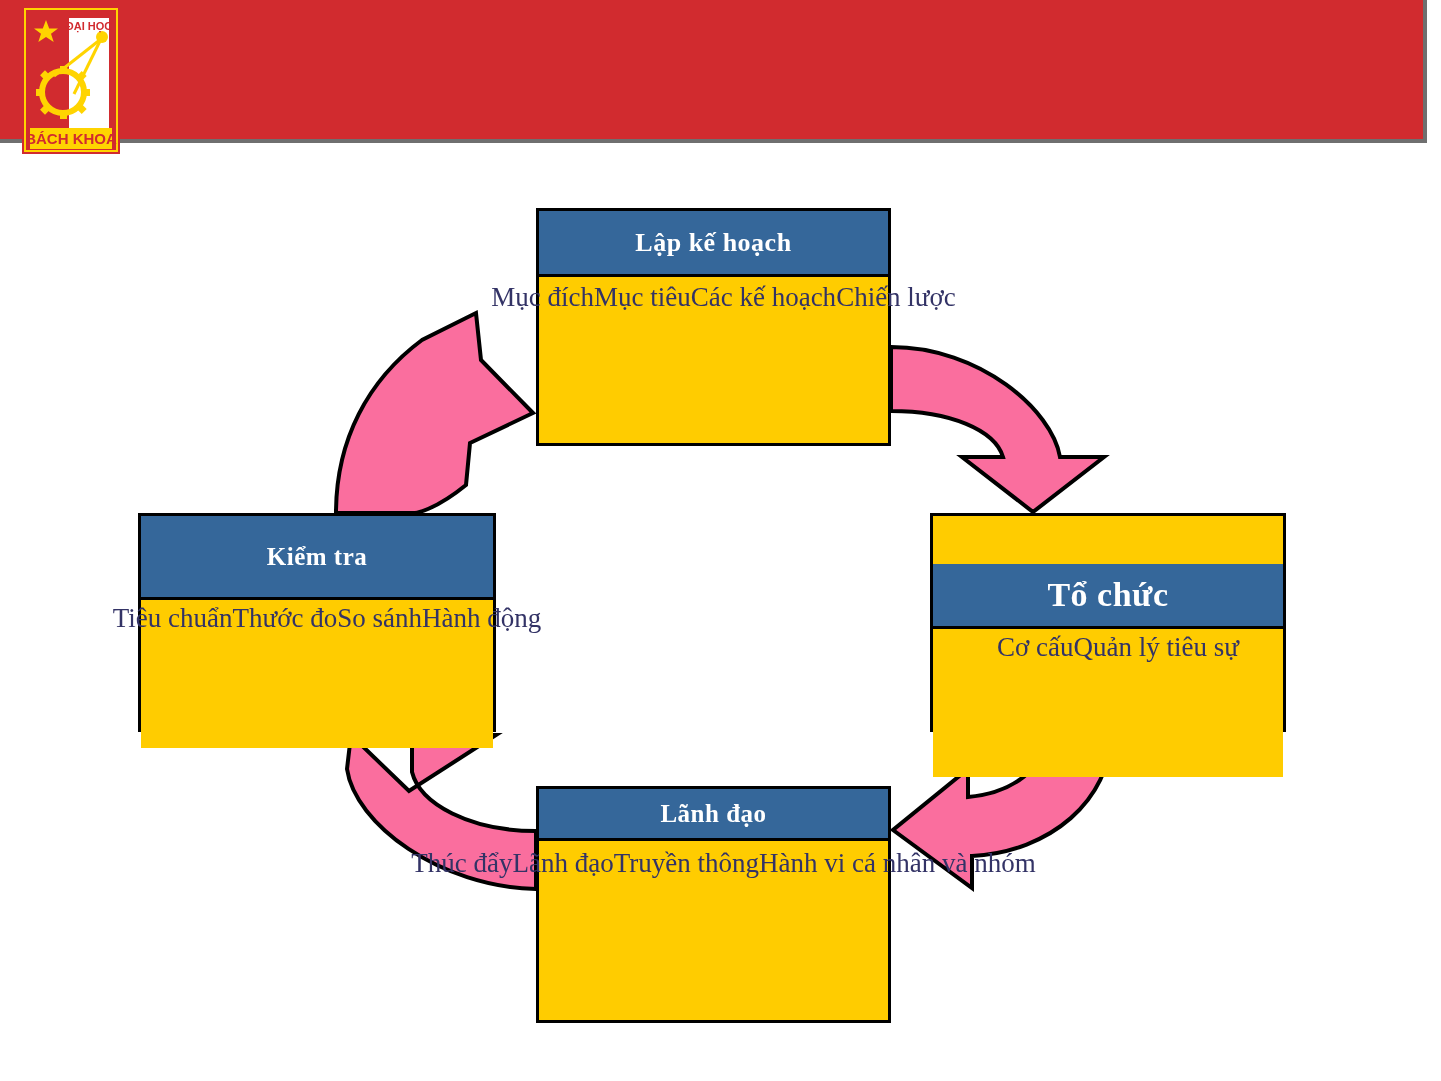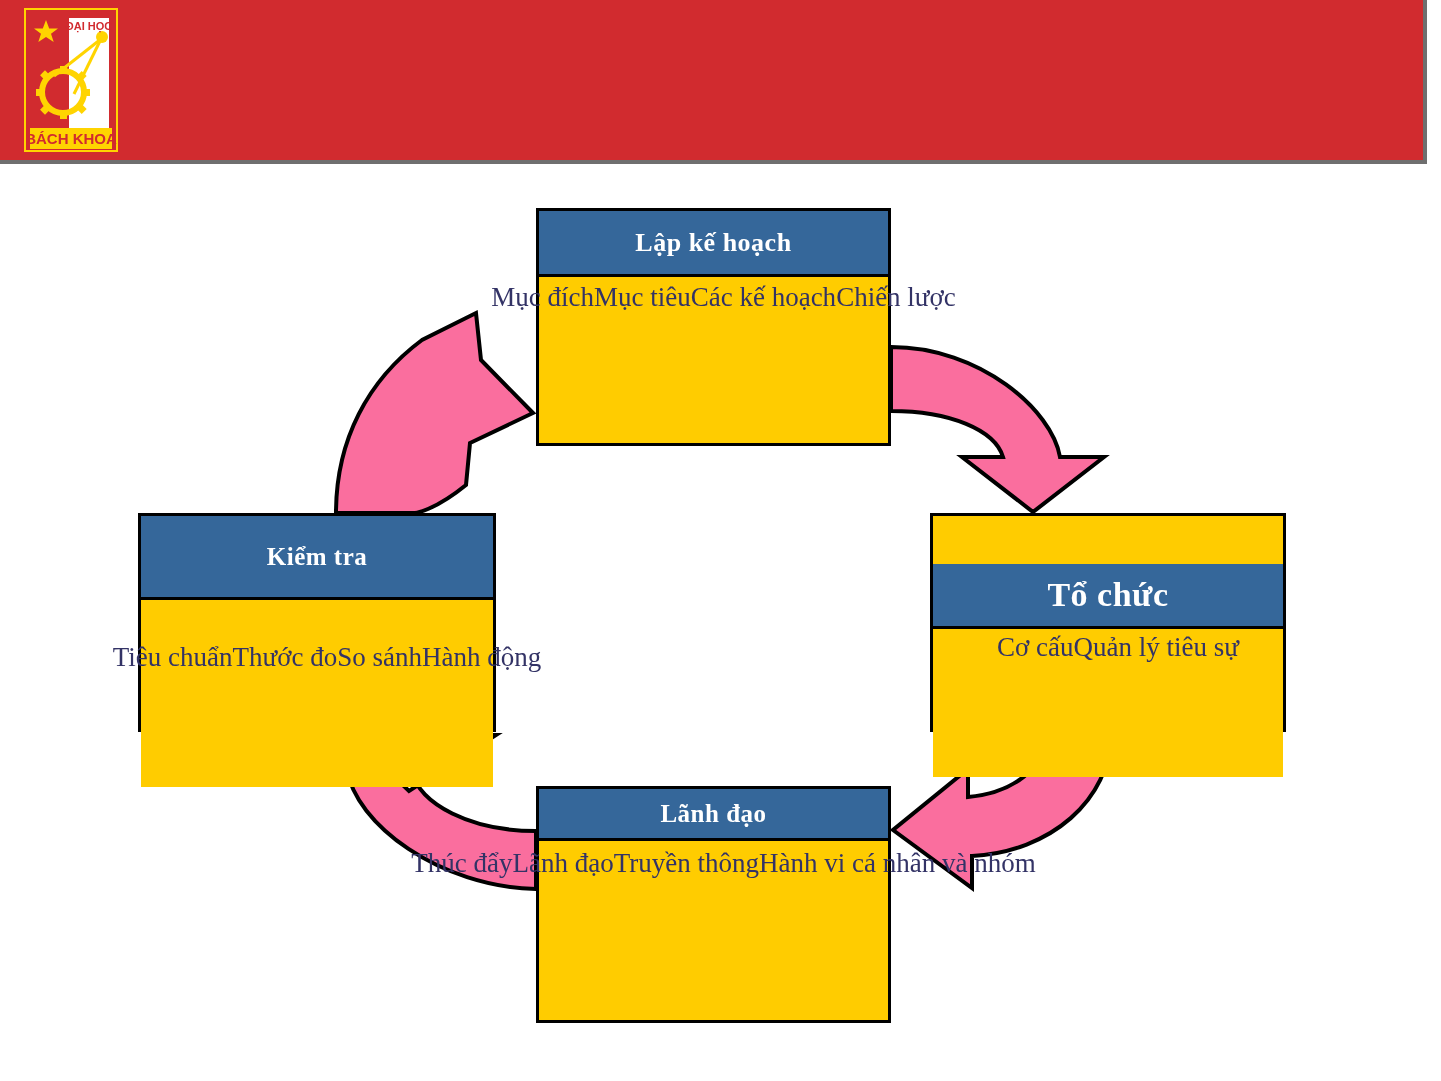--- a/index.html
+++ b/index.html
@@ -14,21 +14,21 @@
     overflow: hidden;
     font-family: "Liberation Serif", "DejaVu Serif", serif;
   }
 
   
   #banner {
     position: absolute;
     left: 0;
     top: 0;
     width: 1427px;
-    height: 164px;
+    height: 143px;
     background: #d12b2f;
     border-bottom: 4px solid #6f6f6f;
     border-right: 4px solid #6f6f6f;
     box-sizing: border-box;
   }
 
   
   #logo {
     position: absolute;
     left: 22px;
@@ -86,21 +86,21 @@
   #node-org       { left: 930px;  top: 513px;  width: 356px; height: 219px; }
   #node-org .node-header  { height: 65px; font-size: 34px; margin-top: 48px; }
   #node-org .node-body    { height: 148px; padding: 4px 0 18px 20px; font-size: 27px; }
 
   #node-lead      { left: 536px;  top: 786px;  width: 355px; height: 237px; }
   #node-lead .node-header { height: 52px; font-size: 25px; }
   #node-lead .node-body   { height: 179px; padding: 8px 0 10px 20px; font-size: 27px; }
 
   #node-check     { left: 138px;  top: 513px;  width: 358px; height: 219px; }
   #node-check .node-header{ height: 84px; font-size: 25px; }
-  #node-check .node-body  { height: 148px; padding: 4px 0 8px 20px; font-size: 27px; margin-top: 39px; }
+  #node-check .node-body  { height: 148px; padding: 4px 0 8px 20px; font-size: 27px; }
 
   
   #arrows {
     position: absolute;
     left: 0;
     top: 0;
     width: 1441px;
     height: 1081px;
     z-index: 2;
   }

